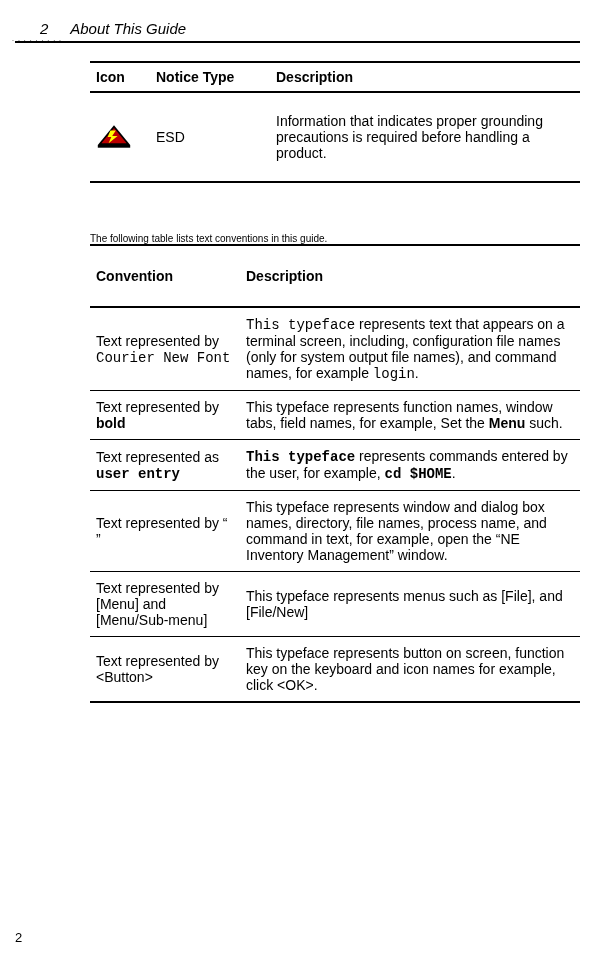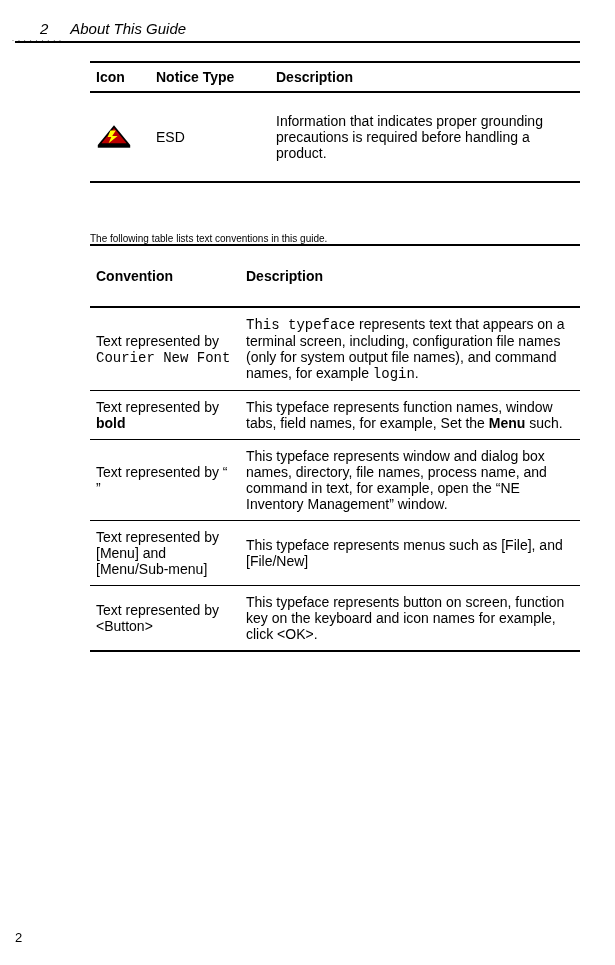--- a/index.html
+++ b/index.html
@@ -168,20 +168,28 @@
 
       <tr class="body-row">
         <td>
           <span>Text represented by </span><span class="bold">bold</span>
         </td>
         <td>
           <span>This typeface represents function names, window tabs, field names, for example, Set the </span><span class="bold">Menu</span><span> such.</span>
         </td>
       </tr>
 
+      <tr class="body-row">
+        <td>
+          <span>Text represented as </span><span class="monobold">user entry</span>
+        </td>
+        <td>
+          <span class="monobold">This typeface</span><span> represents commands entered by the user, for example, </span><span class="monobold">cd $HOME</span><span>.</span>
+        </td>
+      </tr>
 
       <tr class="body-row">
         <td>Text represented by “ ”</td>
         <td>This typeface represents window and dialog box names, directory, file names, process name, and command in text, for example, open the “NE Inventory Management” window.</td>
       </tr>
 
       <tr class="body-row">
         <td>Text represented by [Menu] and [Menu/Sub-menu]</td>
         <td>This typeface represents menus such as [File], and [File/New]</td>
       </tr>

